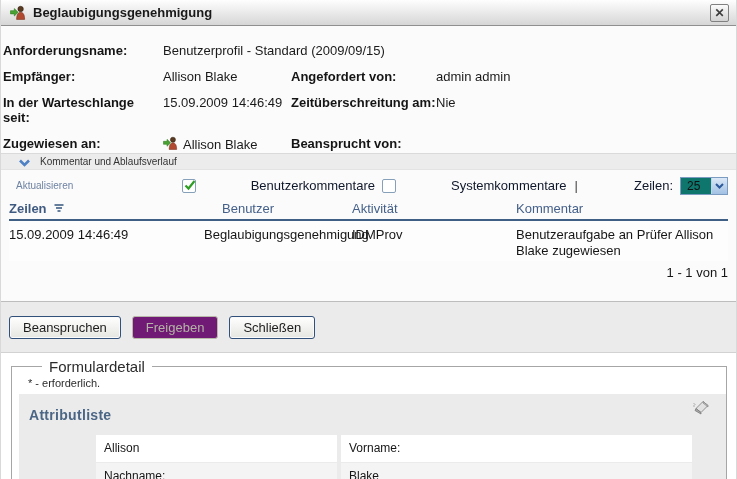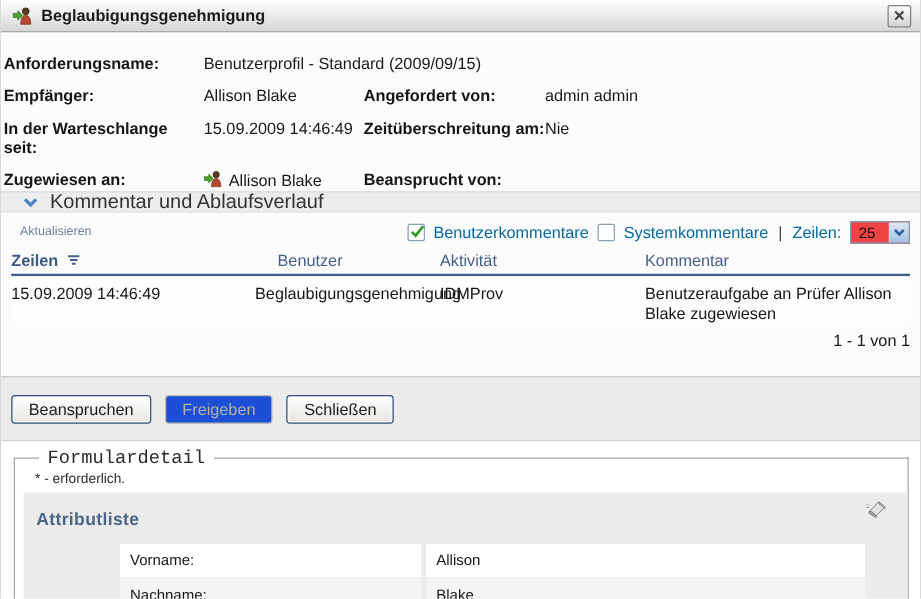--- a/index.html
+++ b/index.html
@@ -39,38 +39,38 @@
   }
   .flabel { font-weight:bold; color:#151515; }
   .fvalue { color:#1a1a1a; }
   .span3 { grid-column:2 / span 3; }
   .with-icon { display:flex; align-items:center; gap:5px; }
 
   .section-bar {
     height:17px; background:#ececec; border-top:1px solid #dadada; border-bottom:1px solid #e3e3e3;
     display:flex; align-items:center; gap:9px; padding-left:17px; cursor:pointer;
   }
-  .section-title { font-size:16px; color:#333;text-align:right; }
+  .section-title { font-size:10px; color:#333;text-align:right; }
 
   .controls-row {
     height:31px; display:flex; align-items:center; justify-content:space-between;
     padding:0 8px 0 15px;
   }
   .refresh { font-size:10px; color:#6e82a3; text-decoration:none; cursor:pointer; }
   .right-controls { display:flex; align-items:center; gap:7px; font-size:13px; }
   .checkbox {
     width:14px; height:14px; background:#fff; border:1px solid #87a0ba; border-radius:2px;
     position:relative; cursor:pointer; flex:0 0 auto;
   }
   .checkbox svg { display:none; position:absolute; left:0px; top:-2px; }
   .checkbox.checked svg { display:block; }
-  .cb-label { color:#0369a1; }
+  .cb-label { color:#0f172a;margin-left:48px; }
   .sep { color:#444; margin:0 1px; }
   .select {
-    width:48px; height:18px; border:1px solid #7b9cc0; background:#ef4444;
+    width:48px; height:18px; border:1px solid #7b9cc0; background:#0f766e;
     display:flex; align-items:center; cursor:pointer;
   }
   .select-value { flex:1; font-size:12px; padding-left:6px; color:#111; }
   .select-arrow {
     width:16px; height:16px; background:linear-gradient(#dbe8f6,#a2c1e4);
     display:flex; align-items:center; justify-content:center; border-left:1px solid #c2d4ea;
   }
 
   .ctable { margin:0 8px; }
   .thead {
@@ -94,30 +94,30 @@
     display:flex; align-items:center; gap:11px; padding-left:8px;
   }
   .action {
     height:23px; padding:0 13px; font-size:13px; color:#1c1c1c;
     font-family:inherit;
     background:linear-gradient(#ffffff,#e5e5e1);
     border:1px solid #31507a; border-radius:3px;
     box-shadow:inset 0 0 0 1px #fafafa; cursor:pointer;
   }
   .action.disabled {
-    border-color:#babaab; color:#b3b3a5; background:#1d4ed8; box-shadow:none; cursor:default;
+    border-color:#babaab; color:#b3b3a5; background:#701a75; box-shadow:none; cursor:default;
   }
 
   
   .form-section { height:136px; background:#ffffff; position:relative; overflow:hidden; }
   fieldset {
     position:absolute; left:10px; right:9px; top:5px; height:220px;
     border:1px solid #a6a6a6; border-bottom:none; margin:0; padding:0 0 0 2px;
   }
-  legend { font-size:15px; color:#2c2c2c; padding:0 7px; margin-left:17px;font-family:Liberation Mono, monospace; }
+  legend { font-size:15px; color:#2c2c2c; padding:0 7px; margin-left:28px; }
   .required-note { font-size:11px; color:#2c2c2c; margin:2px 0 5px 14px; }
   .attr-panel {
     position:relative; background:#ebebeb; margin-left:5px; height:170px; padding-top:13px;
   }
   .attr-title { font-size:14px; font-weight:bold; color:#4a6585; padding-left:10px; letter-spacing:0.3px; }
   .eraser { position:absolute; right:15px; top:4px; }
   .attr-table {
     margin:12px 0 0 77px; width:596px;
     display:grid; grid-template-columns:241px 351px; column-gap:4px; row-gap:1px;
   }
@@ -249,22 +249,22 @@
           <svg width="19" height="17" viewBox="0 0 19 17">
             <path d="M4 10.5 L11 3.5 L16 7.5 L9 14.5 Z" fill="#e2e2e2" stroke="#7a7a7a" stroke-width="0.8"></path>
             <path d="M4 10.5 L9 14.5 L9 16 L3 12.5 Z" fill="#a8a8a8" stroke="#7a7a7a" stroke-width="0.8"></path>
             <path d="M11 3.5 L16 7.5 L16 9 L11 5 Z" fill="#c2c2c2" stroke="#7a7a7a" stroke-width="0.6"></path>
             <line x1="1" y1="8" x2="3" y2="8" stroke="#9a9a9a" stroke-width="0.8"></line>
             <line x1="1.5" y1="5.5" x2="3.5" y2="6.5" stroke="#9a9a9a" stroke-width="0.8"></line>
           </svg>
         </span>
         <div class="attr-title">Attributliste</div>
         <div class="attr-table">
+          <span class="acell r1">Allison</span>
           <span class="acell r1">Vorname:</span>
-          <span class="acell r1">Allison</span>
           <span class="acell r2">Nachname:</span>
           <span class="acell r2">Blake</span>
         </div>
       </div>
     </fieldset>
   </div>
 
 </div>
 
 </body></html>

